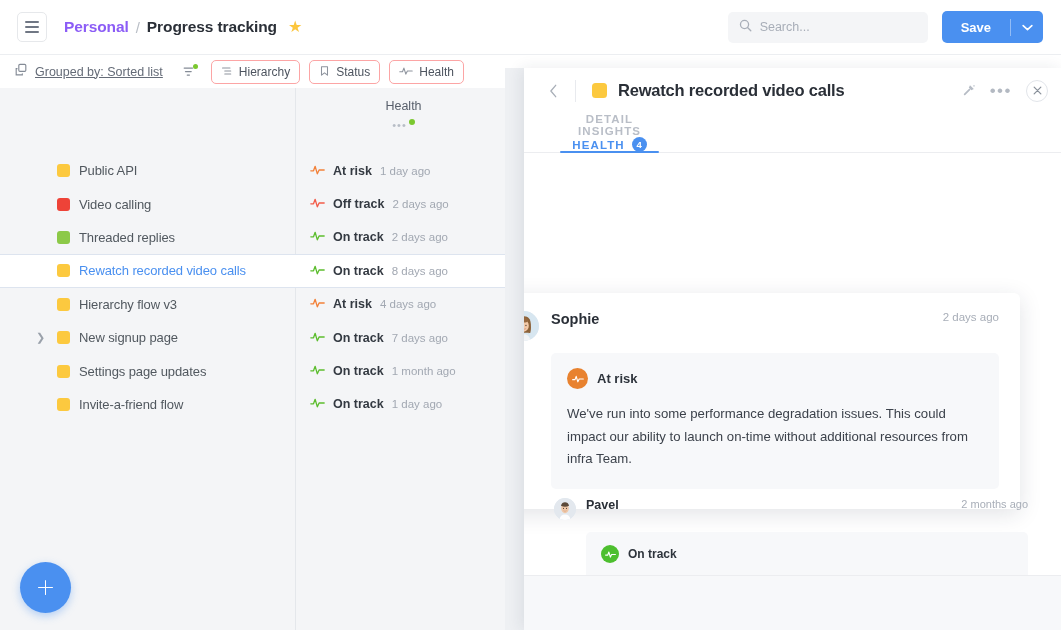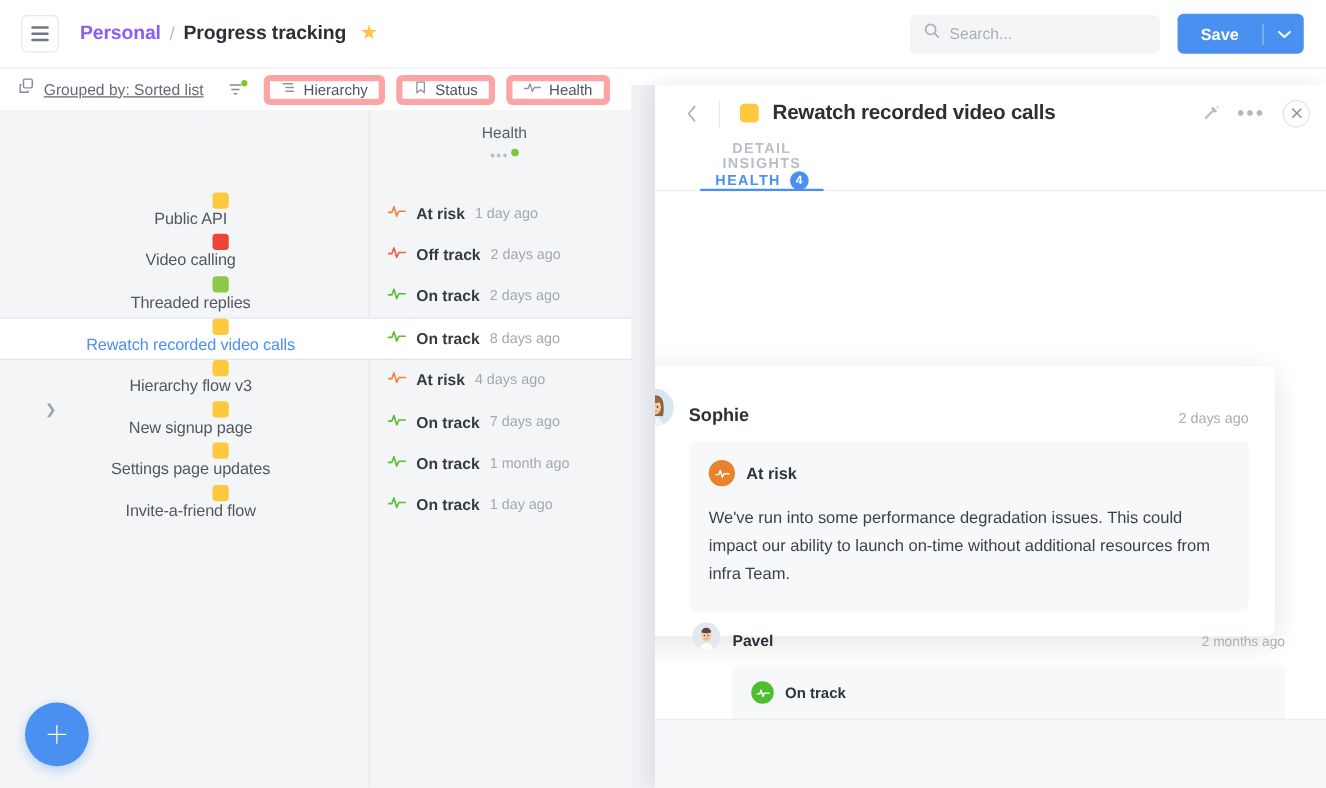--- a/index.html
+++ b/index.html
@@ -45,21 +45,21 @@
   
   .toolbar {
     position: absolute; top: 55px; left: 0; width: 1061px; height: 33px;
     background: #ffffff; display: flex; align-items: center; padding-left: 14px; gap: 9px;
   }
   .grouped { display: flex; align-items: center; gap: 7px; cursor: pointer; }
   .grouped-label { font-size: 12.5px; color: #646b77; text-decoration: underline; }
   .filter-ico { position: relative; margin-left: 10px; margin-right: 6px; cursor: pointer; display: flex; }
   .filter-dot { position: absolute; top: -1px; right: -2px; width: 5px; height: 5px; border-radius: 50%; background: #7bc82f; }
   .chip {
-    height: 24px; border: 5px solid #fca5a5; border-radius: 5px; background: #fff;
+    height: 24px; border: 1px solid #fca5a5; border-radius: 5px; background: #fff;
     display: flex; align-items: center; gap: 6px; padding: 0 9px; cursor: pointer;
   }
   .chip-label { font-size: 12px; color: #4d545f; }
 
   
   .listpane { position: absolute; top: 88px; left: 0; width: 1061px; height: 542px; background: #f4f5f7; }
   .col-left { position: absolute; left: 0; top: 0; width: 296px; height: 542px; border-right: 1px solid #e4e7eb; }
   .col-health { position: absolute; left: 296px; top: 0; width: 215px; height: 542px; border-right: 1px solid #e4e7eb; }
 
   .colsettings {
@@ -72,21 +72,21 @@
     display: flex; flex-direction: column; align-items: center; justify-content: flex-start; padding-top: 11px;
   }
   .health-head-title { font-size: 12.5px; color: #585f6b; }
   .health-head-sub { margin-top: 6px; position: relative; display: flex; align-items: center; }
   .dots3 { letter-spacing: 1px; color: #b7bdc6; font-size: 11px; line-height: 6px; }
   .gdot { width: 6px; height: 6px; border-radius: 50%; background: #7bc82f; margin-left: 2px; margin-bottom: 6px; }
 
   .rows { position: absolute; top: 66px; left: 0; width: 1061px; }
   .row { position: relative; height: 33.4px; display: flex; align-items: center; }
   .row.selected { background: #ffffff; border-top: 1px solid #dde4ef; border-bottom: 1px solid #dde4ef; }
-  .row-left { width: 296px; height: 100%; display: flex; align-items: center; position: relative; flex-direction: column; }
+  .row-left { width: 296px; height: 100%; display: flex; align-items: center; position: relative; }
   .row-caret { position: absolute; left: 36px; font-size: 11px; color: #9aa1ab; }
   .swatch { width: 13px; height: 13px; border-radius: 3px; margin-left: 57px; flex: 0 0 auto; }
   .row-title { margin-left: 9px; font-size: 13px; color: #51585f; letter-spacing: -0.1px; }
   .row.selected .row-title { color: #4a90f0; }
   .row-health { width: 215px; height: 100%; display: flex; align-items: center; padding-left: 14px; gap: 8px; }
   .hstatus { font-size: 12.5px; font-weight: bold; color: #343a42; }
   .hwhen { font-size: 11.5px; color: #a2a8b2; }
 
   
   .fab {
@@ -126,21 +126,21 @@
   .tab-badge { background: #4a90f0; color: #fff; border-radius: 50%; width: 15px; height: 15px; font-size: 9.5px; display: flex; align-items: center; justify-content: center; letter-spacing: 0; }
 
   .detail-body { position: relative; height: 477px; background: #fff; overflow: hidden; }
 
   .card-float {
     position: absolute; left: -36px; top: 140px; width: 532px; background: #fff; border-radius: 6px;
     box-shadow: 0 5px 22px rgba(30,40,60,.13); padding: 18px 21px 20px 21px;
   }
   .card-plain { position: absolute; left: 30px; top: 345px; width: 474px; padding: 0; }
 
-  .card-head { display: flex; align-items: flex-end; }
+  .card-head { display: flex; align-items: flex-start; }
   .avatar { width: 30px; height: 30px; border-radius: 50%; overflow: hidden; flex: 0 0 auto; background: #dfe8f0; }
   .avatar.sm { width: 22px; height: 22px; }
   .author { margin-left: 12px; font-size: 14.5px; font-weight: bold; color: #2a2f37; }
   .author.sm { margin-left: 10px; font-size: 12.5px; }
   .when { margin-left: auto; font-size: 11.5px; color: #a8aeb8; }
   .when.sm { font-size: 11px; }
 
   .msg-box { margin-top: 12px; margin-left: 42px; background: #f7f8fa; border-radius: 5px; padding: 15px 16px 18px 16px; }
   .msg-box.sm { margin-left: 32px; padding: 13px 15px 16px 15px; }
   .status-line { display: flex; align-items: center; gap: 9px; }

